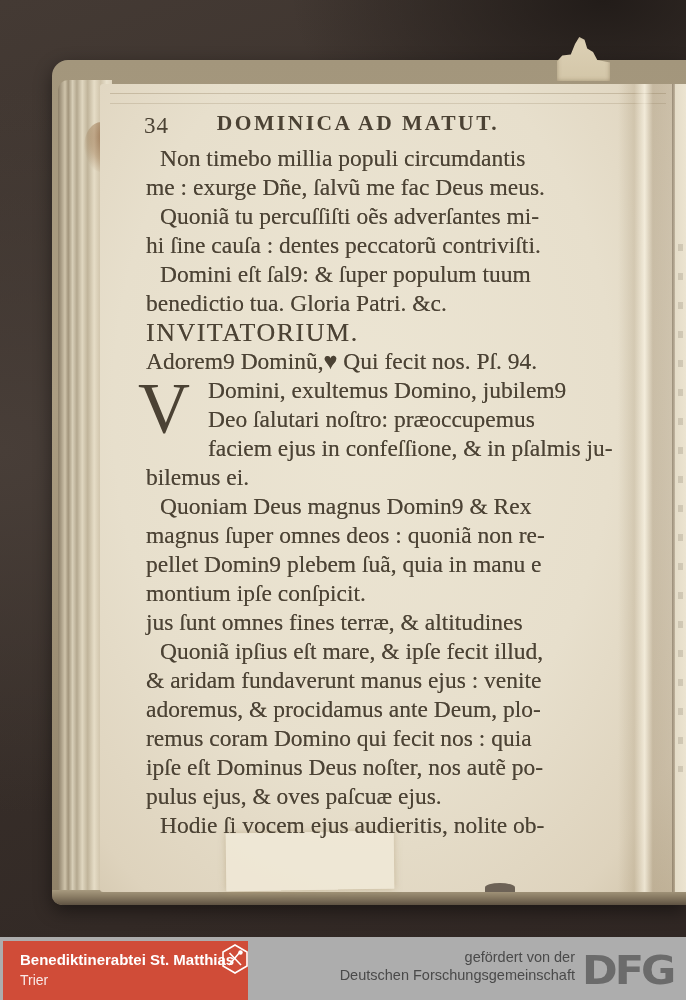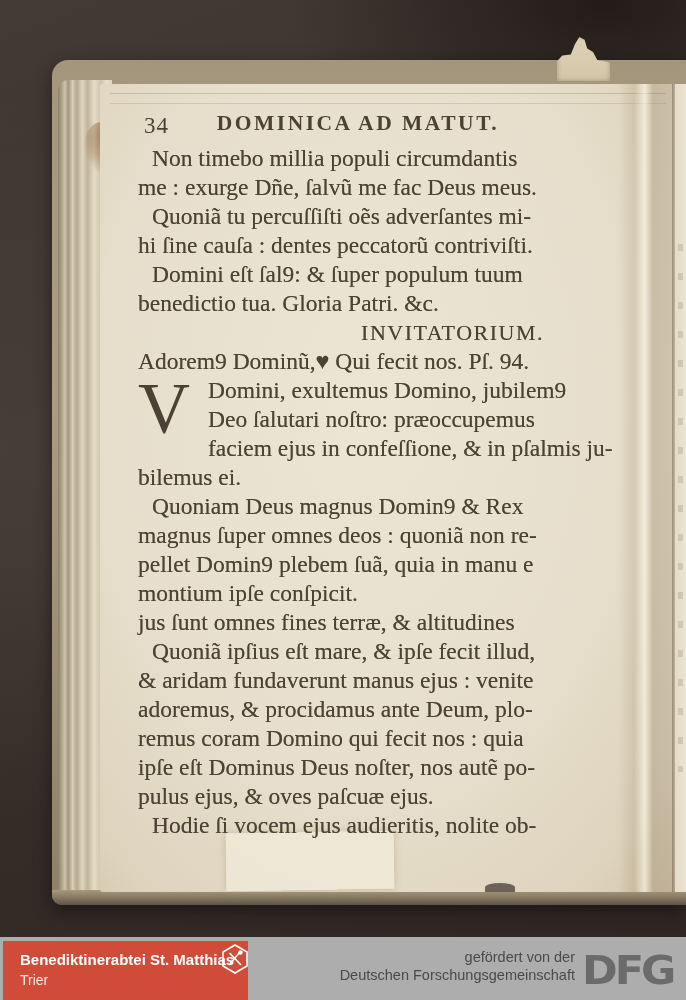--- a/index.html
+++ b/index.html
@@ -62,23 +62,23 @@
     box-shadow:inset 0 0 4px rgba(110,90,60,0.5);
     z-index:6;}
 
   
   .page-content{position:absolute;left:38px;top:27px;width:502px;color:#4b4234;}
   .header-row{position:relative;height:33px;}
   .page-num{position:absolute;left:6px;top:2px;font-size:23px;letter-spacing:1px;}
   .running-title{position:absolute;left:0;right:62px;top:0;text-align:center;
     font-size:21.5px;letter-spacing:2.5px;font-weight:bold;}
   .ln{height:29px;line-height:29px;font-size:23.5px;white-space:nowrap;
-    text-shadow:0 0 0.5px rgba(60,50,35,0.55);}
+    text-shadow:0 0 0.5px rgba(60,50,35,0.55);margin-left:8px;}
   .ind{padding-left:14px;}
-  .ctr{text-align:right;margin-right:96px;font-size:22px;letter-spacing:1.5px;}
+  .ctr{text-align:left;margin-right:96px;font-size:26px;letter-spacing:1.5px;}
   .dropcap{float:left;width:62px;height:58px;font-size:72px;line-height:62px;
     margin:1px 8px 0 0;text-align:left;}
 
   
   .footer-bar{position:absolute;left:0;top:937px;width:686px;height:63px;background:#adadad;
     font-family:"Liberation Sans",sans-serif;}
   .library-banner{position:absolute;left:3px;top:4px;width:245px;height:71px;background:#d04c38;}
   .library-name{position:absolute;left:17px;top:10px;font-size:15px;font-weight:bold;color:#ffffff;white-space:nowrap;}
   .library-city{position:absolute;left:17px;top:31px;font-size:14px;color:rgba(255,255,255,0.88);}
   .abbey-logo{position:absolute;left:218px;top:3px;width:28px;height:30px;}

